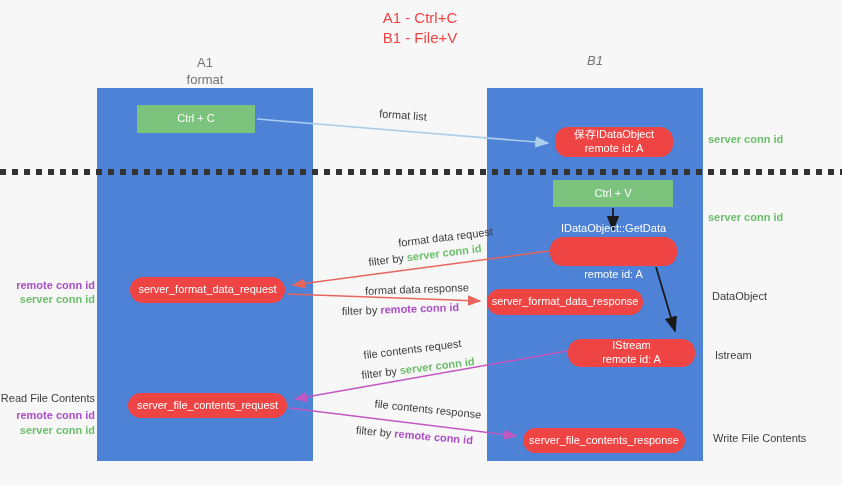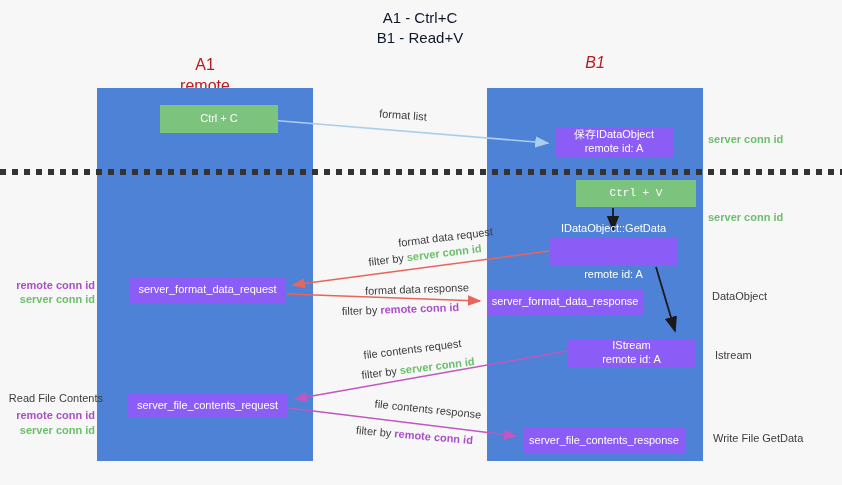--- a/index.html
+++ b/index.html
@@ -1,52 +1,52 @@
 <!DOCTYPE html>
 <html><head>
 <meta charset="utf-8">
 <style>
   html,body{margin:0;padding:0;}
   body{font-family:"Liberation Sans","DejaVu Sans",sans-serif;background:#f7f7f7;}
   #stage{position:relative;width:842px;height:485px;background:#f7f7f7;overflow:hidden;}
 
   .title{position:absolute;left:330px;top:8px;width:180px;text-align:center;
-         font-size:15px;line-height:1.35;color:#0f172a;}
-  .col-header{position:absolute;width:216px;text-align:center;font-size:16px;
-              line-height:1.3;color:#b91c1c;}
+         font-size:15px;line-height:1.35;color:#ef4444;}
+  .col-header{position:absolute;width:216px;text-align:center;font-size:13px;
+              line-height:1.3;color:#737373;}
   .col{position:absolute;top:88px;width:216px;height:373px;background:#4d82d6;}
 
   .dashed{position:absolute;left:0;top:169px;width:842px;height:6px;
           background:repeating-linear-gradient(90deg,#333 0 6px,transparent 6px 12px);}
 
   .box{position:absolute;display:flex;flex-direction:column;justify-content:center;
        align-items:center;color:#fff;font-size:11px;line-height:1.25;text-align:center;}
-  .green{background:#7cc47d;margin-left:23px;}
-  .orange{background:#8b5cf6;}
+  .green{background:#7cc47d;}
+  .orange{background:#ef4444;border-radius:13px;}
 
   .lbl{position:absolute;font-size:11px;color:#3c3c3c;white-space:nowrap;}
   .lbl.center{text-align:center;}
   .g{color:#6cbf6c;font-weight:bold;}
   .p{color:#ab4fc8;font-weight:bold;}
   .right-align{text-align:right;}
   svg{position:absolute;left:0;top:0;}
 </style>
 </head>
 <body>
 
 <div id="stage">
 
   <div class="title">
     <div>A1 - Ctrl+C</div>
-    <div>B1 - Read+V</div>
+    <div>B1 - File+V</div>
   </div>
 
   <div class="col-header" style="left:97px;top:55px;">
     <div>A1</div>
-    <div>remote</div>
+    <div>format</div>
   </div>
   <div class="col-header" style="left:487px;top:53px;font-style:italic;">
     <div>B1</div>
   </div>
 
   <div class="col" style="left:97px;"></div>
   <div class="col" style="left:487px;"></div>
 
   <div class="dashed"></div>
 
@@ -76,21 +76,21 @@
 
   <div class="box green" style="left:137px;top:105px;width:118px;height:28px;">
     <div>Ctrl + C</div>
   </div>
 
   <div class="box orange" style="left:555px;top:127px;width:118px;height:30px;">
     <div>保存IDataObject</div>
     <div>remote id: A</div>
   </div>
 
-  <div class="box green" style="left:553px;top:180px;width:120px;height:27px;font-family:Liberation Mono, monospace;">
+  <div class="box green" style="left:553px;top:180px;width:120px;height:27px;">
     <div>Ctrl + V</div>
   </div>
 
   <div class="box orange" style="left:550px;top:237px;width:127px;height:29px;gap:32px;">
     <div>IDataObject::GetData</div>
     <div>remote id: A</div>
   </div>
 
   <div class="box orange" style="left:130px;top:277px;width:155px;height:26px;">
     <div>server_format_data_request</div>
@@ -124,21 +124,21 @@
   <div class="lbl center" style="left:360px;top:343px;width:105px;transform:rotate(-7deg);">file contents request</div>
   <div class="lbl center" style="left:358px;top:362px;width:120px;transform:rotate(-7deg);"><span>filter by </span><span class="g">server conn id</span></div>
 
   <div class="lbl center" style="left:373px;top:403px;width:110px;transform:rotate(6deg);">file contents response</div>
   <div class="lbl center" style="left:352px;top:429px;width:125px;transform:rotate(5deg);"><span>filter by </span><span class="p">remote conn id</span></div>
 
   <div class="lbl g" style="left:708px;top:133px;">server conn id</div>
   <div class="lbl g" style="left:708px;top:211px;">server conn id</div>
   <div class="lbl" style="left:712px;top:246px;margin-top:44px;">DataObject</div>
   <div class="lbl" style="left:715px;top:349px;">Istream</div>
-  <div class="lbl" style="left:713px;top:432px;">Write File GetData</div>
+  <div class="lbl" style="left:713px;top:432px;">Write File Contents</div>
 
   <div class="lbl p right-align" style="left:0;top:279px;width:95px;">remote conn id</div>
   <div class="lbl g right-align" style="left:0;top:293px;width:95px;">server conn id</div>
-  <div class="lbl right-align" style="left:8px;top:392px;width:95px;">Read File Contents</div>
+  <div class="lbl right-align" style="left:0;top:392px;width:95px;">Read File Contents</div>
   <div class="lbl p right-align" style="left:0;top:409px;width:95px;">remote conn id</div>
   <div class="lbl g right-align" style="left:0;top:424px;width:95px;">server conn id</div>
 
 </div>
 
 </body></html>

